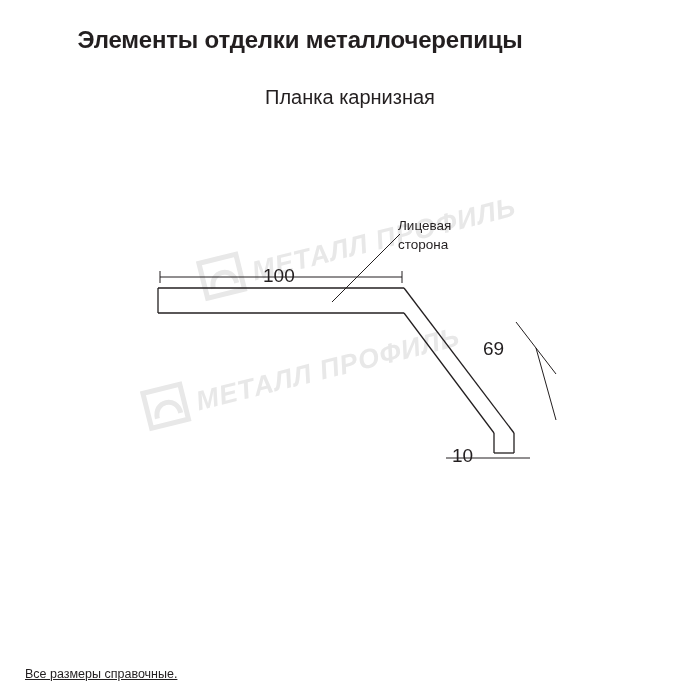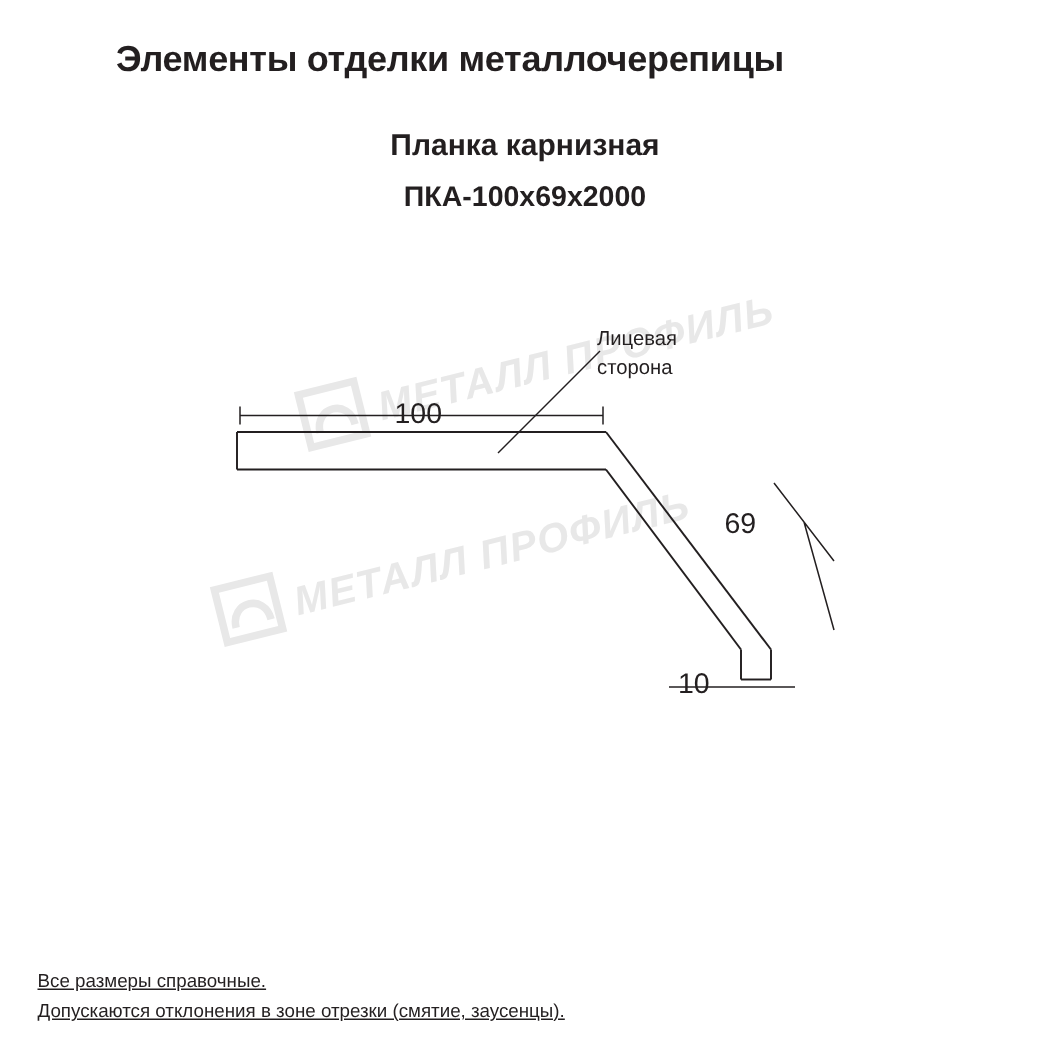--- a/index.html
+++ b/index.html
@@ -30,21 +30,21 @@
     font-weight: bold;
     letter-spacing: -0.2px;
   }
   .title-sub {
     position: absolute;
     top: 86px;
     left: 0;
     width: 700px;
     text-align: center;
     font-size: 20px;
-    font-weight: bold;
+    font-weight: normal;
   }
   .title-code {
     position: absolute;
     top: 121px;
     left: 0;
     width: 700px;
     text-align: center;
     font-size: 19px;
     font-weight: bold;
   }
@@ -97,21 +97,20 @@
     fill: #231f20;
   }
 </style>
 </head>
 <body>
 
 <div class="page">
 
   <div class="title-main">Элементы отделки металлочерепицы</div>
   <div class="title-sub">Планка карнизная</div>
-  <div class="title-code">ПКА-100x69x2000</div>
 
   <div class="drawing">
     <svg width="700" height="420" viewBox="0 0 700 420">
 
       <g class="wm" transform="translate(196,110) rotate(-14)">
         <g>
           <path class="wm-shape" d="M2,4 L2,40 L40,40 L40,4 Z"></path>
           <path class="wm-shape" d="M10,32 C10,14 34,14 34,32"></path>
         </g>
         <text class="wm-text" x="52" y="34">МЕТАЛЛ ПРОФИЛЬ</text>
@@ -165,16 +164,15 @@
         <path d="M332,152 L400,84"></path>
       </g>
       <text class="note-label" x="398" y="80">Лицевая</text>
       <text class="note-label" x="398" y="99">сторона</text>
 
     </svg>
   </div>
 
   <div class="footer">
     <div>Все размеры справочные.</div>
-    <div>Допускаются отклонения в зоне отрезки (смятие, заусенцы).</div>
   </div>
 
 </div>
 
 </body></html>

